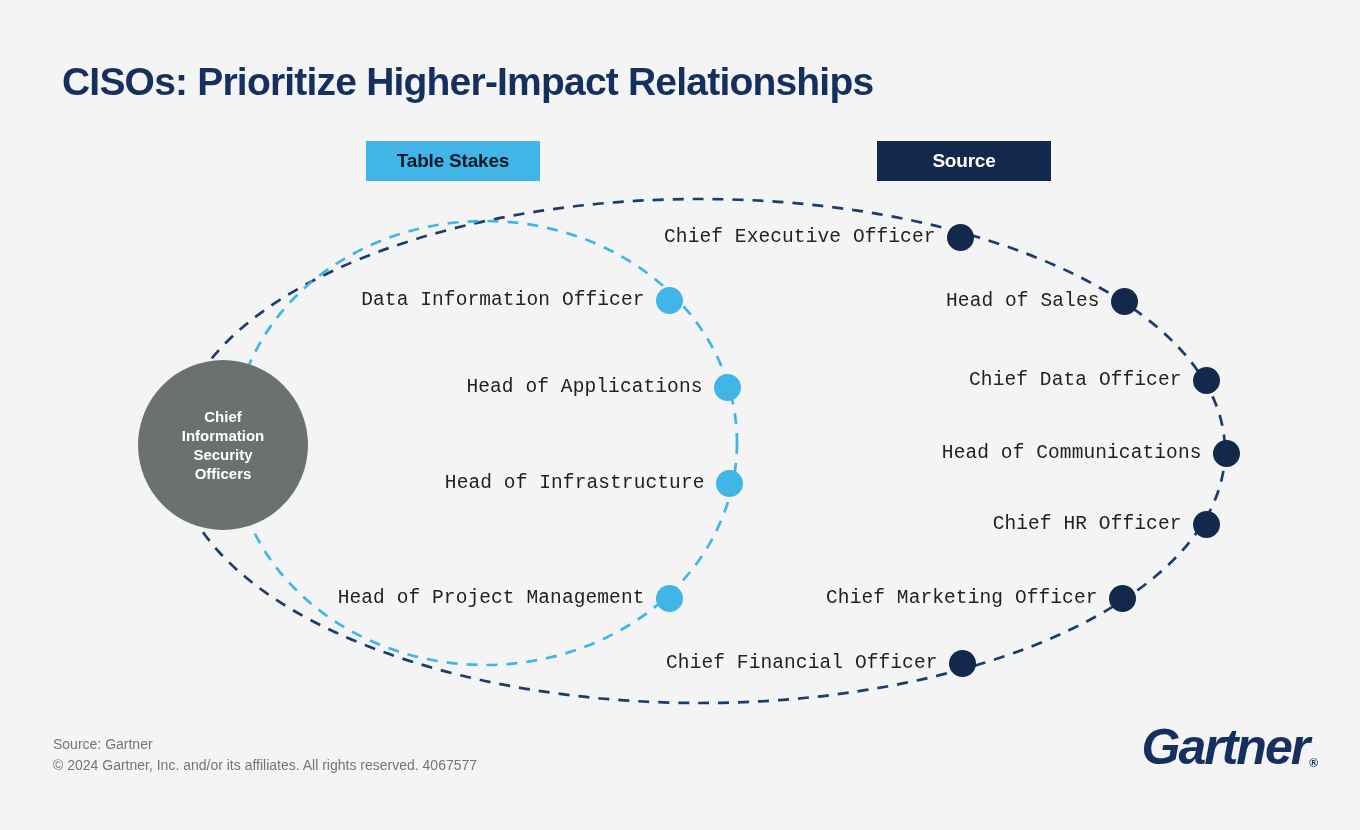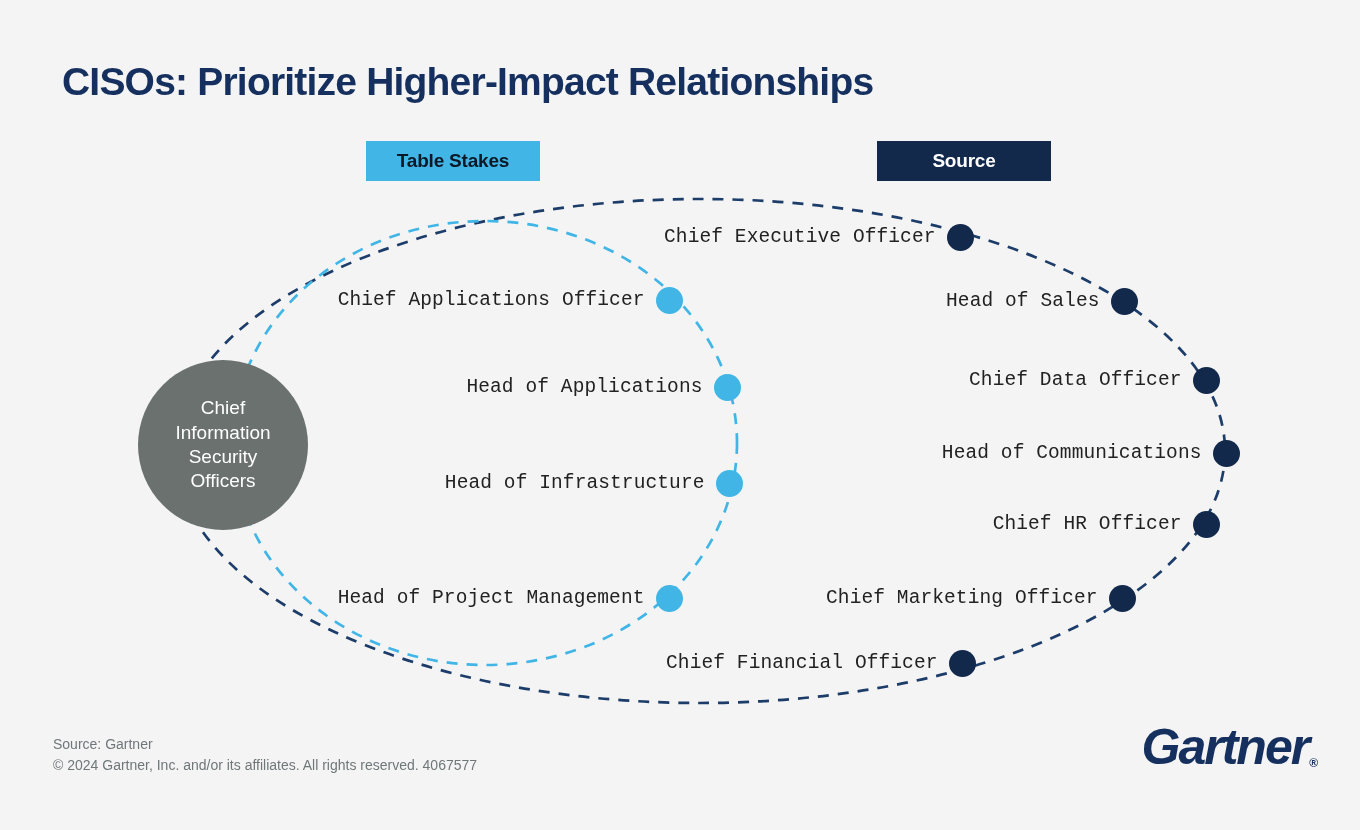--- a/index.html
+++ b/index.html
@@ -28,21 +28,21 @@
     display:flex;align-items:center;justify-content:center;
     font-size:19px;font-weight:bold;letter-spacing:-0.2px;
   }
   .badge-tablestakes{left:366px;background:var(--light_blue);color:#0d1826;}
   .badge-value{left:877px;background:var(--navy);color:#ffffff;}
   .ellipse-layer{position:absolute;left:0;top:0;pointer-events:none;}
   .center-circle{
     position:absolute;left:138px;top:360px;width:170px;height:170px;
     border-radius:50%;background:var(--circle_gray);
     display:flex;align-items:center;justify-content:center;text-align:center;
-    color:#ffffff;font-size:19px;font-weight:normal;line-height:1.28;
+    color:#ffffff;font-size:15px;font-weight:bold;line-height:1.28;
     white-space:pre-line;
   }
   .node{
     position:absolute;width:27px;height:27px;margin:-13.5px 0 0 -13.5px;
     border-radius:50%;
   }
   .node.dot-light{background:var(--light_blue);}
   .node.dot-navy{background:var(--navy);}
   .node .label{
     position:absolute;right:38px;top:50%;transform:translateY(-50%);
@@ -82,21 +82,21 @@
   </svg>
 
   <div class="center-circle">
     <span>Chief
 Information
 Security
 Officers</span>
   </div>
 
   <div class="node dot-light" style="left:669px;top:300px;">
-    <span class="label">Chief Applications Officer</span>
+    <span class="label">Data Information Officer</span>
   </div>
   <div class="node dot-light" style="left:727px;top:387px;">
     <span class="label">Head of Applications</span>
   </div>
   <div class="node dot-light" style="left:729px;top:483px;">
     <span class="label">Head of Infrastructure</span>
   </div>
   <div class="node dot-light" style="left:669px;top:598px;">
     <span class="label">Head of Project Management</span>
   </div>

